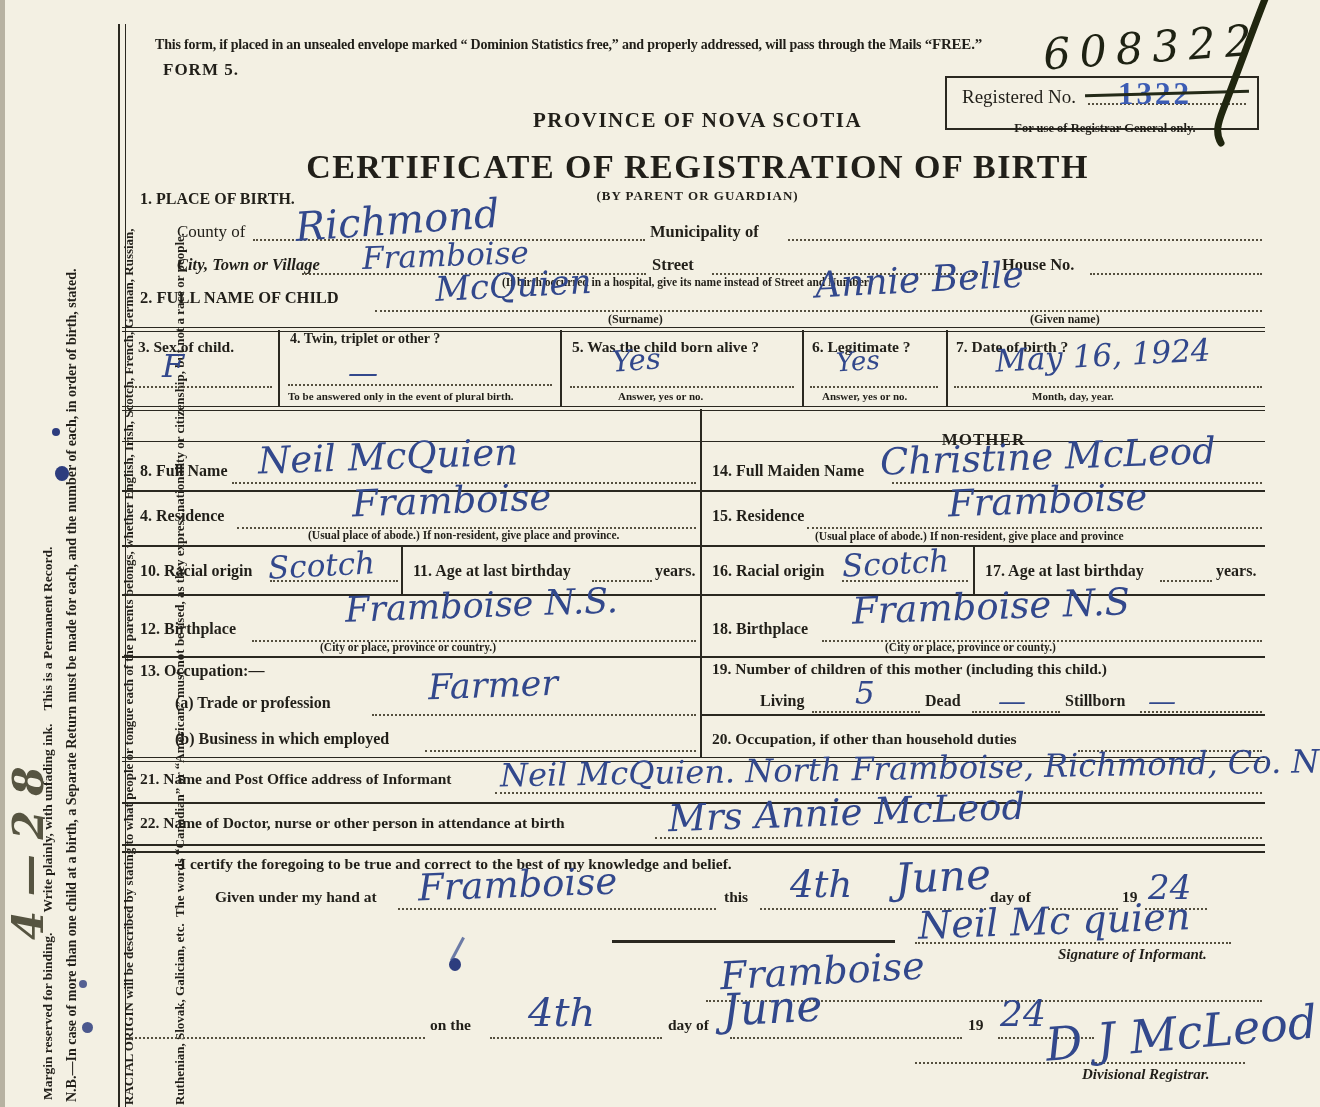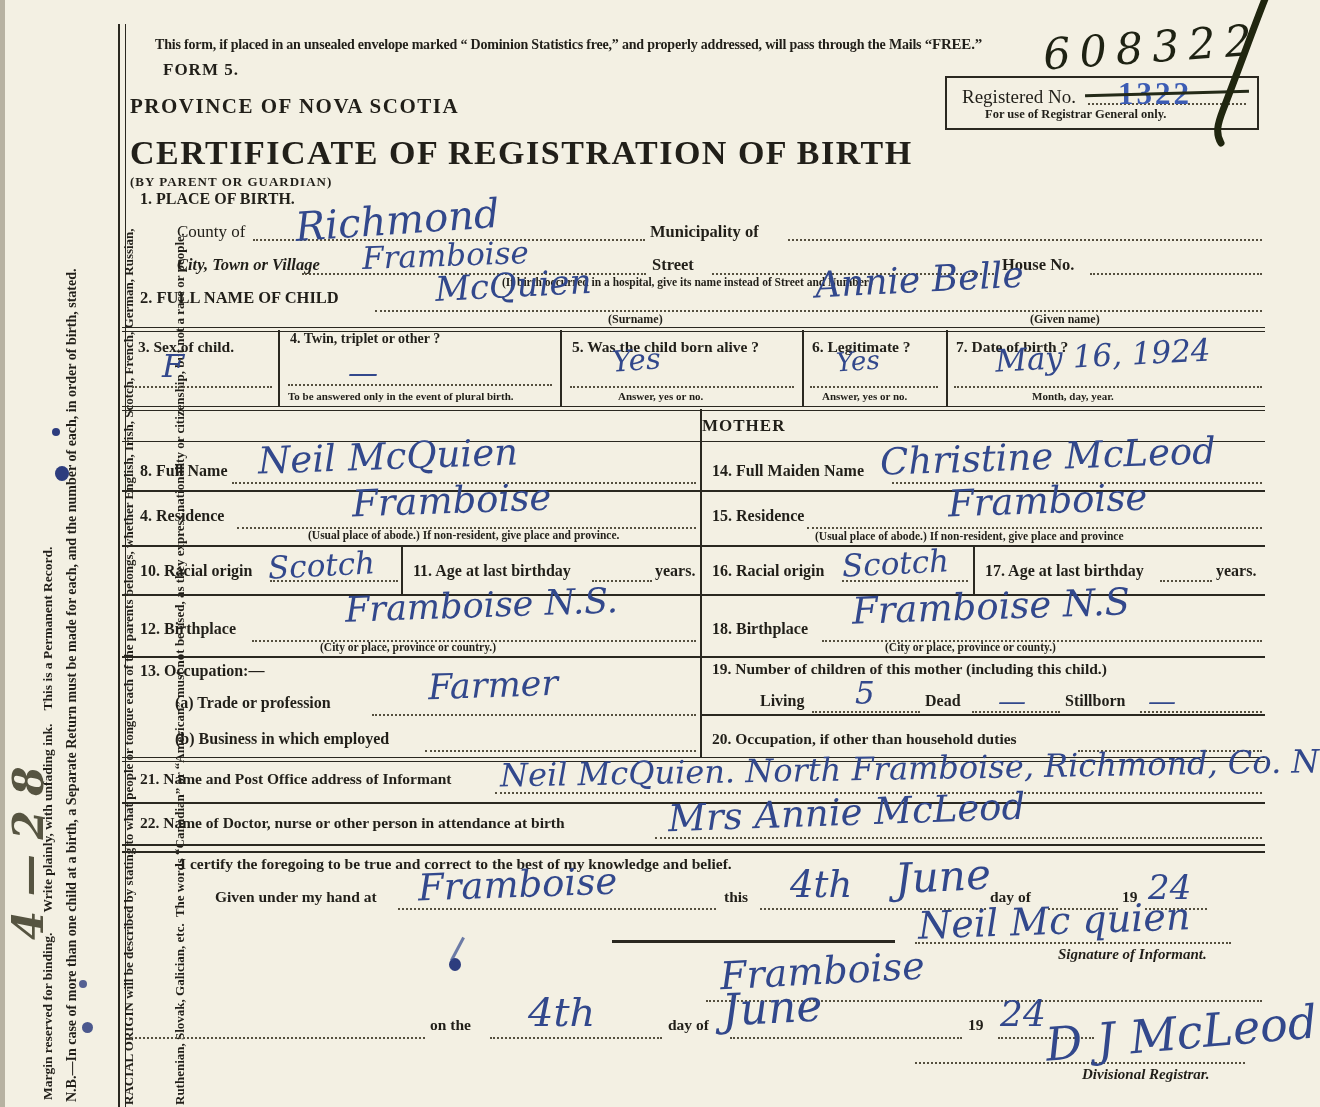--- a/index.html
+++ b/index.html
@@ -13,21 +13,21 @@
   .ln{position:absolute;border-top:2px solid #2a2820;height:0;}
   .dbl{position:absolute;border-top:1px solid #2a2820;border-bottom:1px solid #2a2820;height:3px;}
   .hvy{position:absolute;border-top:2px solid #2a2820;border-bottom:2px solid #2a2820;height:5px;}
   .vln{position:absolute;border-left:2px solid #2a2820;width:0;}
   .hw{position:absolute;font-family:"DejaVu Serif",serif;font-style:italic;color:#32488c;
       white-space:nowrap;line-height:1;}
   .stamp{position:absolute;font-weight:700;color:#3c5cb4;letter-spacing:3px;}
   .rot{position:absolute;transform:rotate(-90deg);transform-origin:0 0;font-weight:700;
        white-space:pre;font-size:13.5px;}
   .blot{position:absolute;background:#2d3d7e;border-radius:50%;}
-  .c{}
+  .c{text-align:center;margin-top:14px;}
   .it{font-style:italic;}
 </style>
 </head>
 <body>
 
 <div class="page">
   <div class="edge"></div>
 
   <div class="abs" style="left:118px;top:24px;height:1083px;width:5px;border-left:2px solid #2a2820;border-right:1px solid #2a2820;"></div>
 

